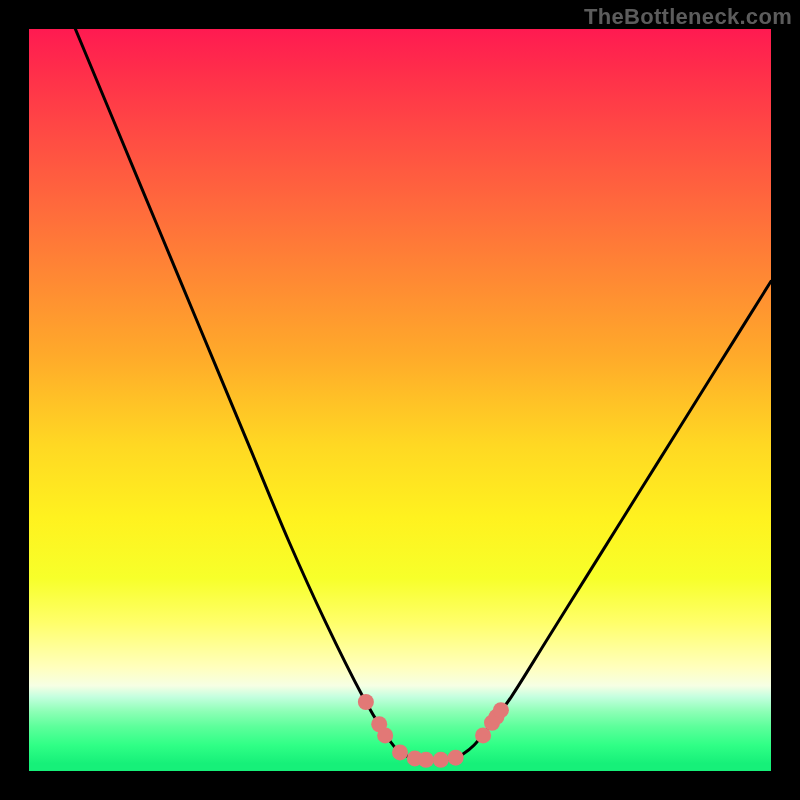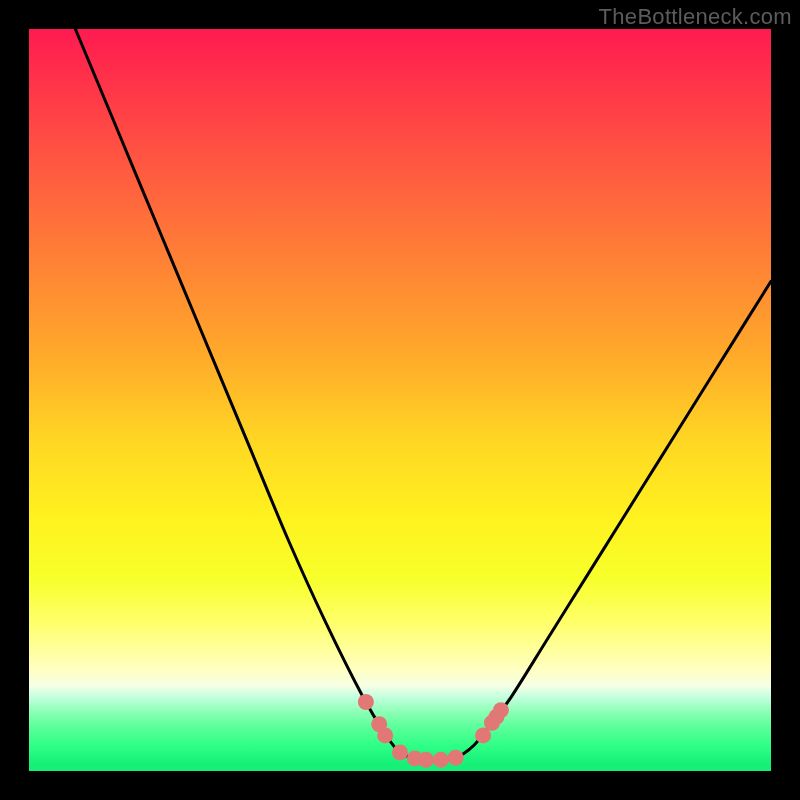--- a/index.html
+++ b/index.html
@@ -48,21 +48,21 @@
       #16f079 100%
     );
   }
   .watermark {
     position: absolute;
     top: 4px;
     right: 8px;
     color: #5c5c5c;
     font-size: 22px;
     letter-spacing: 0.3px;
-    font-weight: 400;
+    font-weight: 700;
     user-select: none;
   }
   svg.curve {
     position: absolute;
     left: 0;
     top: 0;
   }
 </style>
 </head>
 <body>

